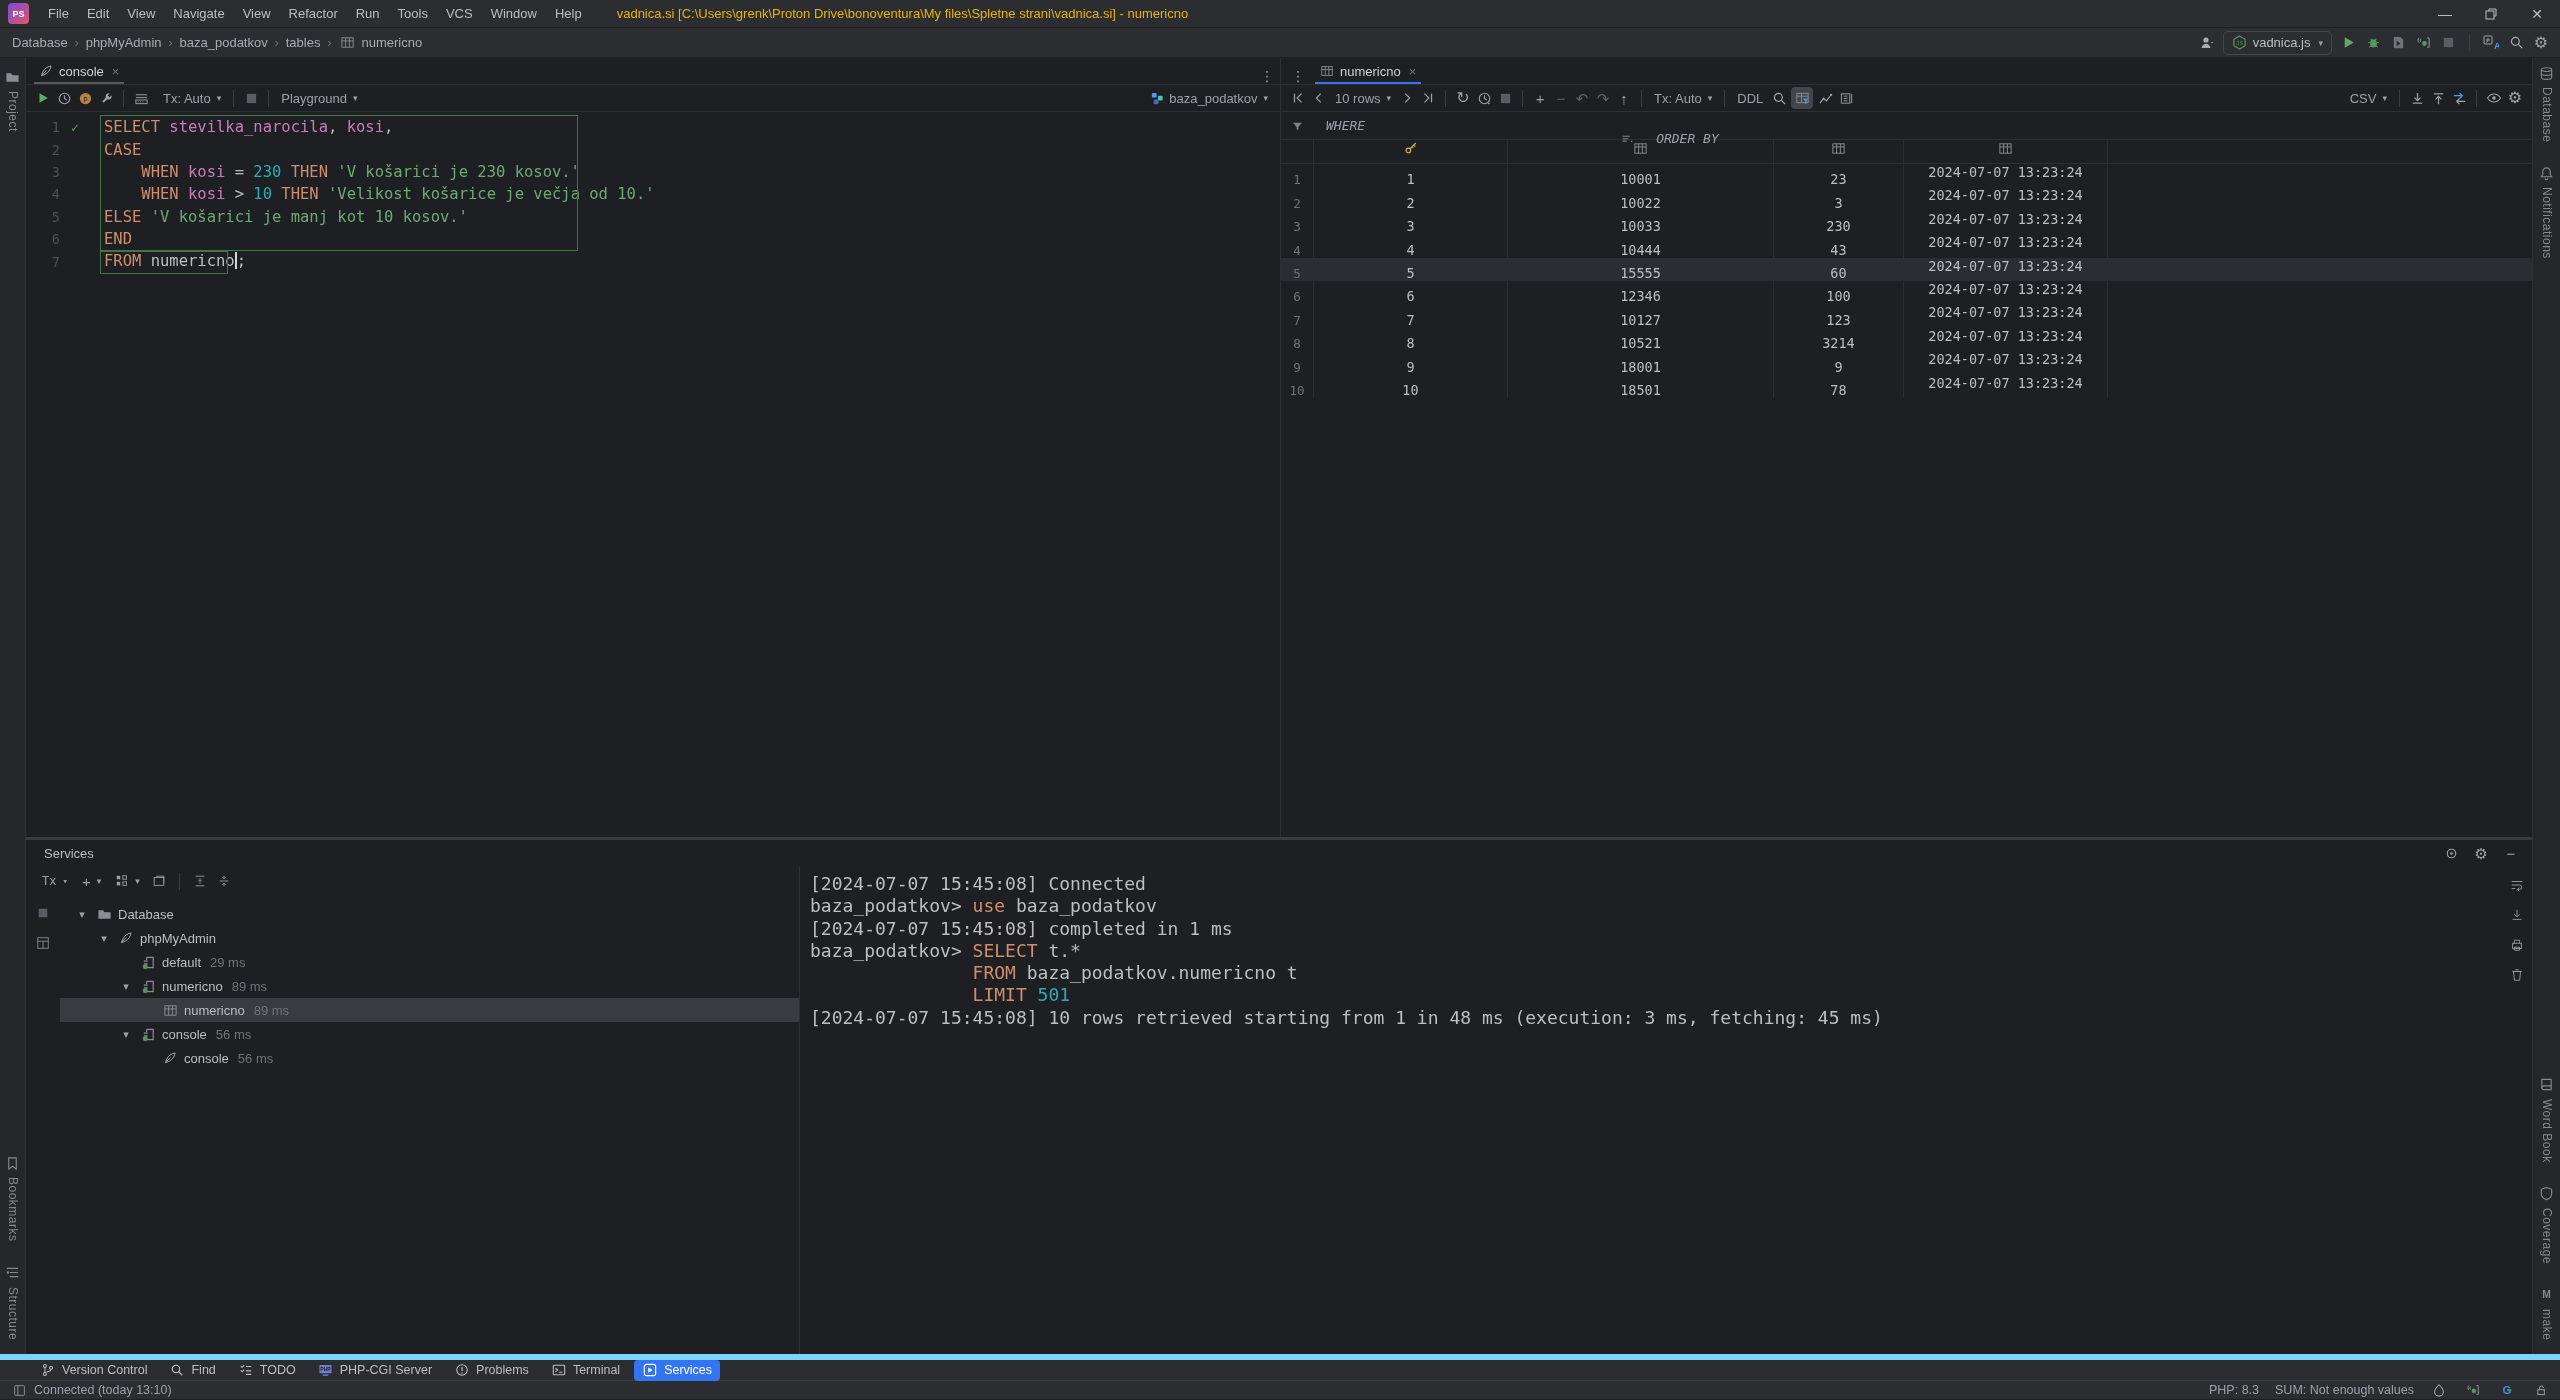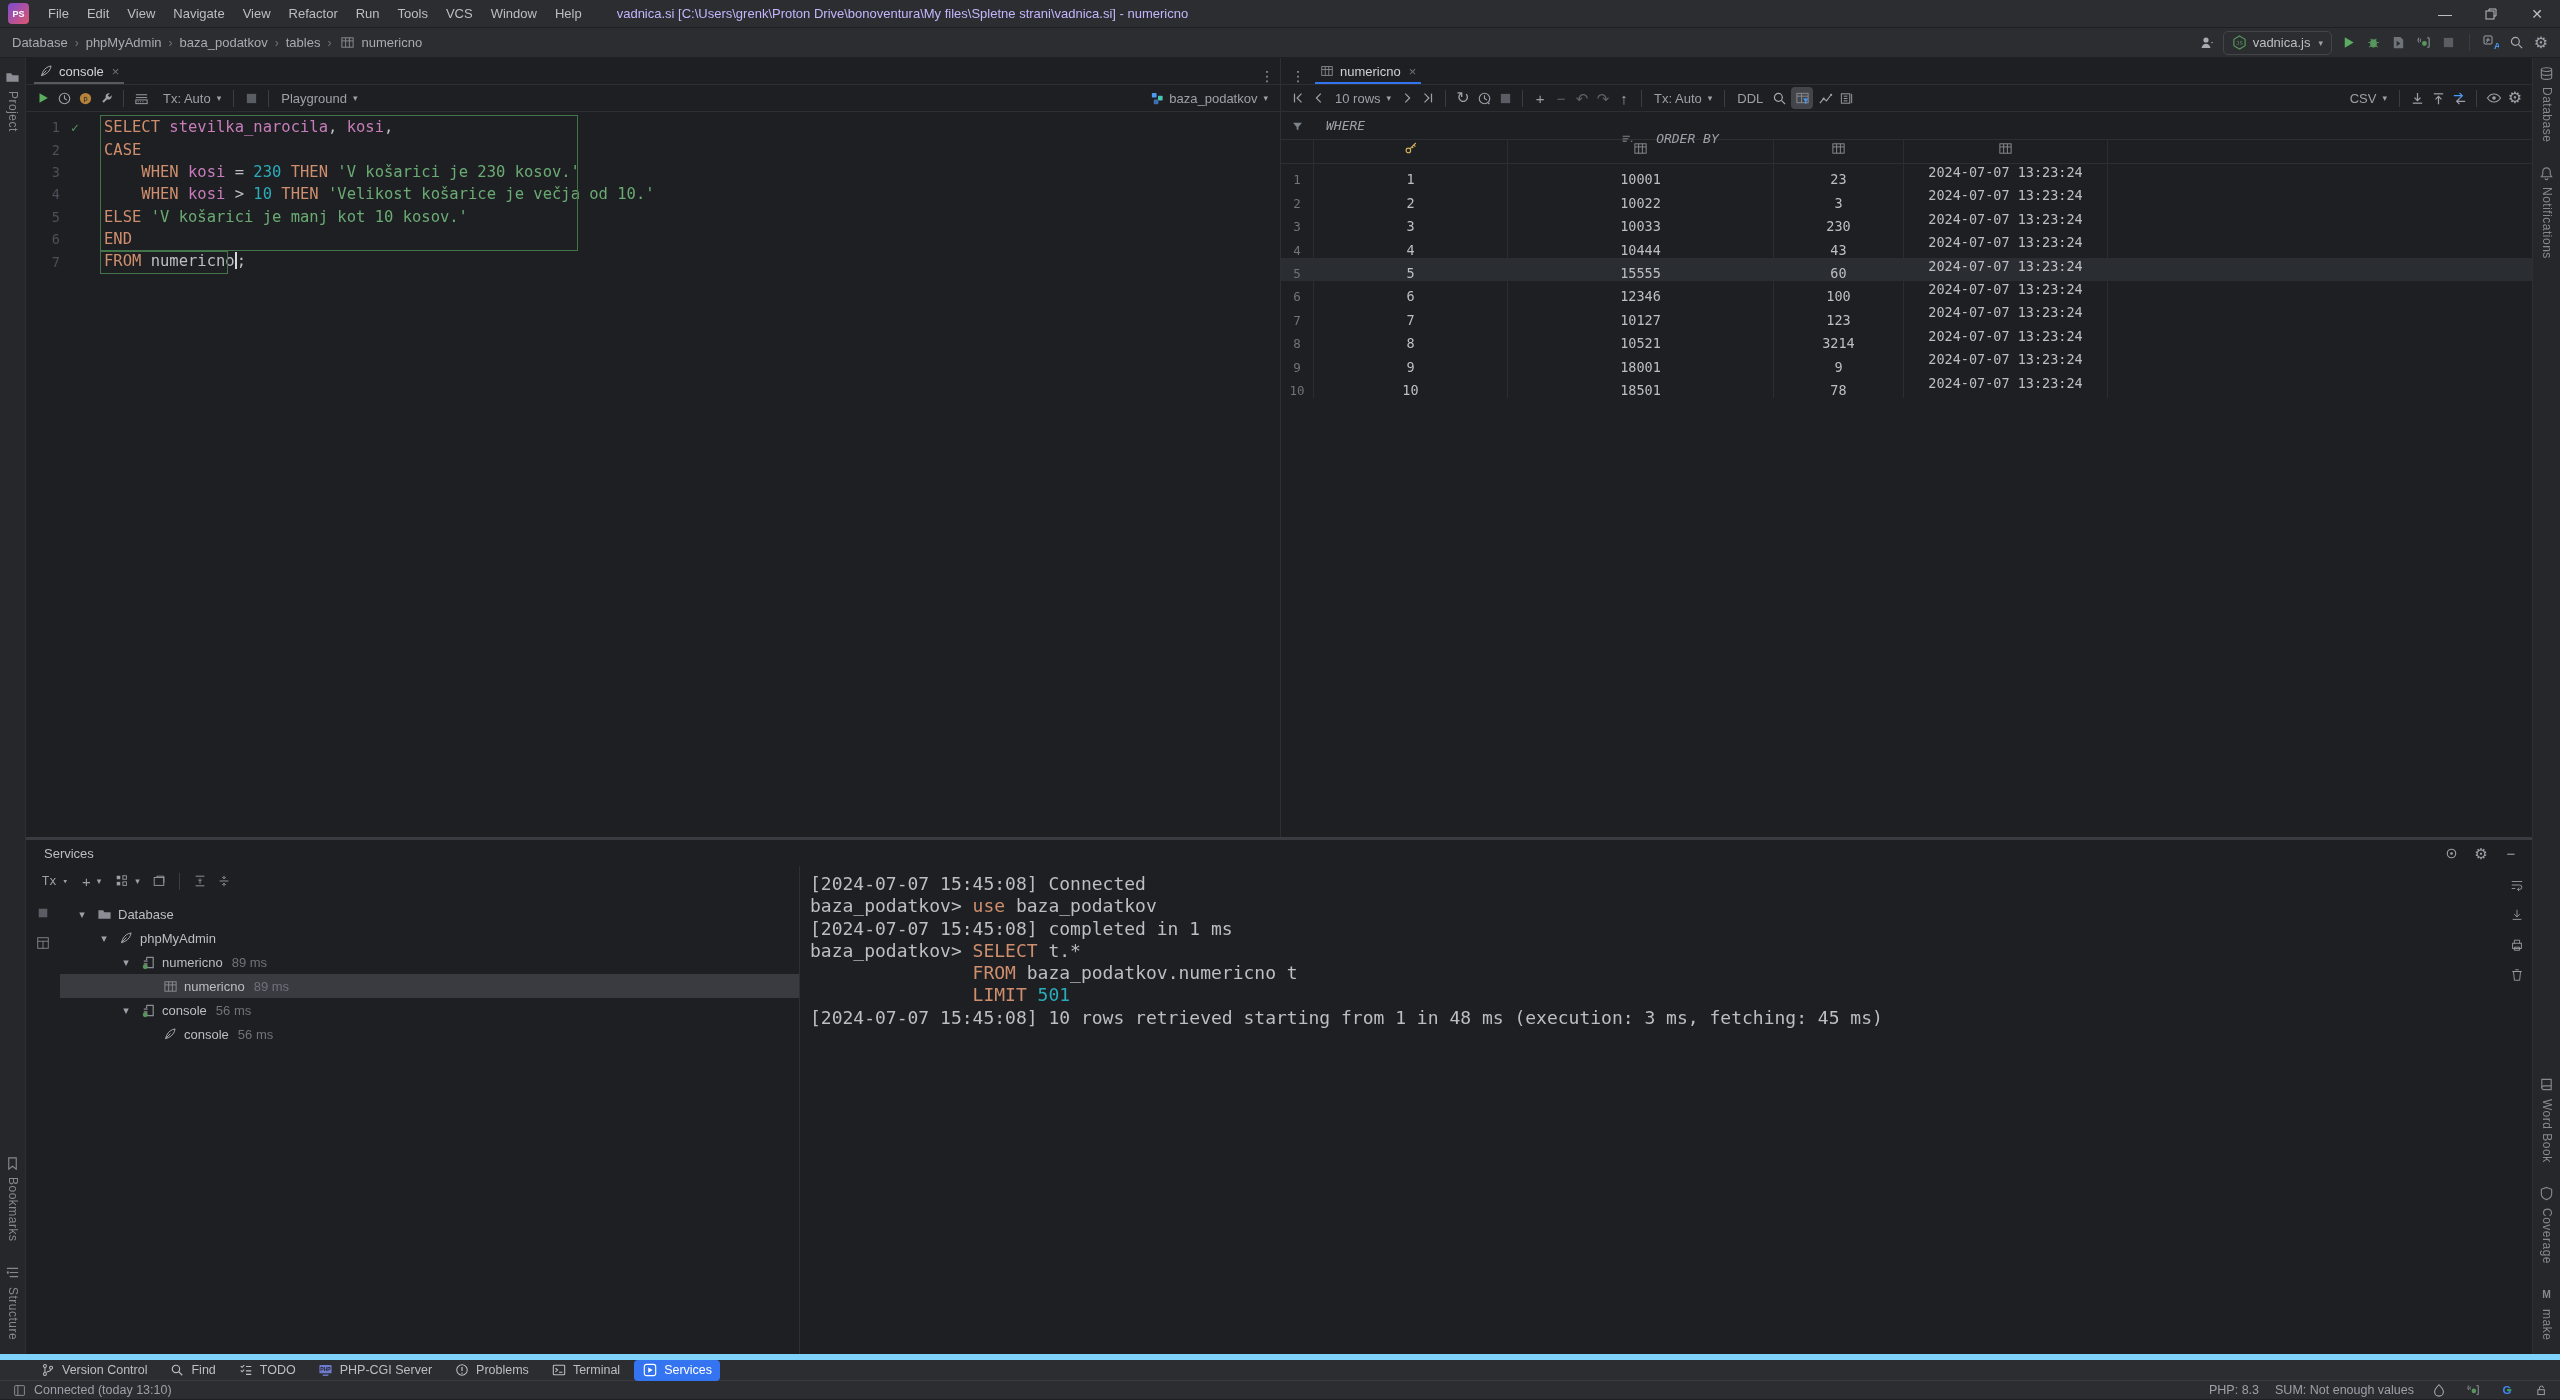--- a/index.html
+++ b/index.html
@@ -11,21 +11,21 @@
   .glyph { color:#9da0a8; font-size:15px; line-height:1; }
   .dim { color:#5f6368; }
   .sep-v { width:1px; height:17px; background:#3b3d42; margin:0 5px; flex:none; }
 
   
   #titlebar { height:28px; background:#2b2d30; display:flex; align-items:center; border-bottom:1px solid #1e1f22; }
   .logo { width:21px; height:21px; margin:0 10px 0 8px; border-radius:4px;
           background:linear-gradient(135deg,#7b4bd0,#e0566f); color:#fff; font-size:9px; font-weight:bold;
           display:flex; align-items:center; justify-content:center; }
   .menu-item { padding:0 9px; font-size:13px; color:#bcbec4; line-height:27px; cursor:default; }
-  #win-title { margin-left:26px; font-size:13px; color:#c4b5fd; white-space:nowrap; overflow:hidden; flex:1; }
+  #win-title { margin-left:26px; font-size:13px; color:#eab308; white-space:nowrap; overflow:hidden; flex:1; }
   .win-btn { width:46px; height:27px; display:flex; align-items:center; justify-content:center; color:#bcbec4; }
 
   
   #navrow { height:30px; background:#2b2d30; display:flex; align-items:center; padding:0 10px 0 12px; border-bottom:1px solid #1e1f22; }
   .crumb { font-size:13px; color:#a8abb2; display:flex; align-items:center; }
   .crumb-sep { color:#6f737a; margin:0 7px; font-size:12px; }
   #nav-right { margin-left:auto; display:flex; align-items:center; gap:7px; }
   .run-config { display:flex; align-items:center; gap:6px; border:1px solid #43454a; border-radius:5px; height:24px; padding:0 8px; font-size:13px; color:#bcbec4; }
 
   
@@ -759,20 +759,32 @@
                   <span class="chev">▾</span>
                   <span class="ic">
                     <svg width="14" height="14" viewBox="0 0 16 16">
                       <path d="M13.8 2.2c-4.2.7-7.6 3-9.6 7.2l-1.4 4 3.9-1.5c4.1-2 6.4-5.4 7.1-9.7z" fill="none" stroke="#a8abb2" stroke-width="1.1"></path>
                       <path d="M3.5 12.5l5-5" stroke="#a8abb2" stroke-width="1.1"></path>
                     </svg>
                   </span>
                   <span>phpMyAdmin</span>
                 </div>
                 <div class="tree-row" style="padding-left: 58px;">
+                  <span class="chev"></span>
+                  <span class="ic">
+                    <svg width="15" height="15" viewBox="0 0 16 16">
+                      <path d="M6 2.5h7v11H6M6 2.5v3M6 13.5v-3" fill="none" stroke="#8a8d93" stroke-width="1.3"></path>
+                      <path d="M3 6.5h4M3 9.5h4" stroke="#8a8d93" stroke-width="1.3"></path>
+                      <circle cx="4.5" cy="12.5" r="2.6" fill="#57965c"></circle>
+                    </svg>
+                  </span>
+                  <span>default</span>
+                  <span class="tree-time">29 ms</span>
+                </div>
+                <div class="tree-row" style="padding-left: 58px;">
                   <span class="chev">▾</span>
                   <span class="ic">
                     <svg width="15" height="15" viewBox="0 0 16 16">
                       <path d="M6 2.5h7v11H6M6 2.5v3M6 13.5v-3" fill="none" stroke="#8a8d93" stroke-width="1.3"></path>
                       <path d="M3 6.5h4M3 9.5h4" stroke="#8a8d93" stroke-width="1.3"></path>
                       <circle cx="4.5" cy="12.5" r="2.6" fill="#57965c"></circle>
                     </svg>
                   </span>
                   <span>numericno</span>
                   <span class="tree-time">89 ms</span>

